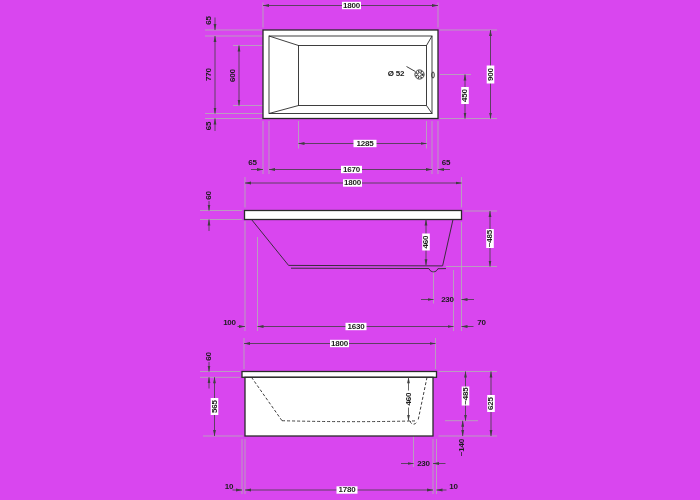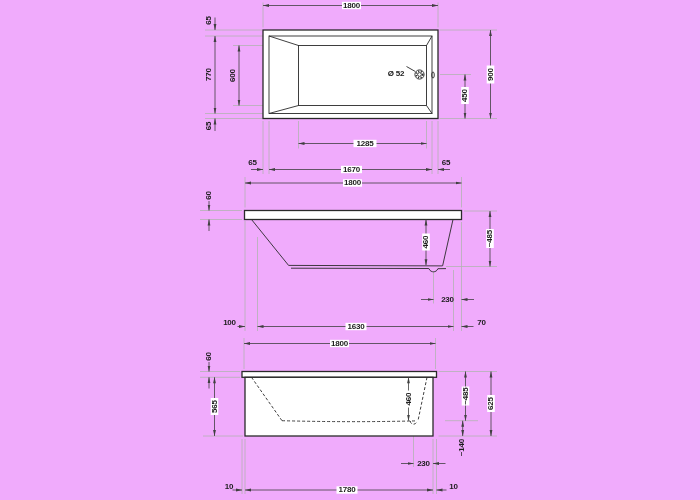--- a/index.html
+++ b/index.html
@@ -1,16 +1,16 @@
 <!DOCTYPE html>
 <html><head>
 <meta charset="utf-8">
 <style>
   html,body{margin:0;padding:0;background:#fff;}
-  .stage{width:700px;height:500px;position:relative;background:#f0abfc;overflow:hidden;}
+  .stage{width:700px;height:500px;position:relative;background:#d946ef;overflow:hidden;}
   svg text{font:700 8px "Liberation Sans",sans-serif;fill:#1c1c1c;letter-spacing:-0.2px;
            text-anchor:middle;dominant-baseline:middle;}
   .o{stroke:#2a2a2a;stroke-width:1.3;fill:#fff;}
   .i{stroke:#2a2a2a;stroke-width:0.9;fill:none;}
   .x{stroke:#b3b3b3;stroke-width:0.8;fill:none;}
   .d{stroke:#3f3f3f;stroke-width:0.8;fill:none;}
   .dash{stroke:#2a2a2a;stroke-width:0.9;fill:none;stroke-dasharray:3 2;}
   .bg{fill:#fff;}
 </style>
 </head>

